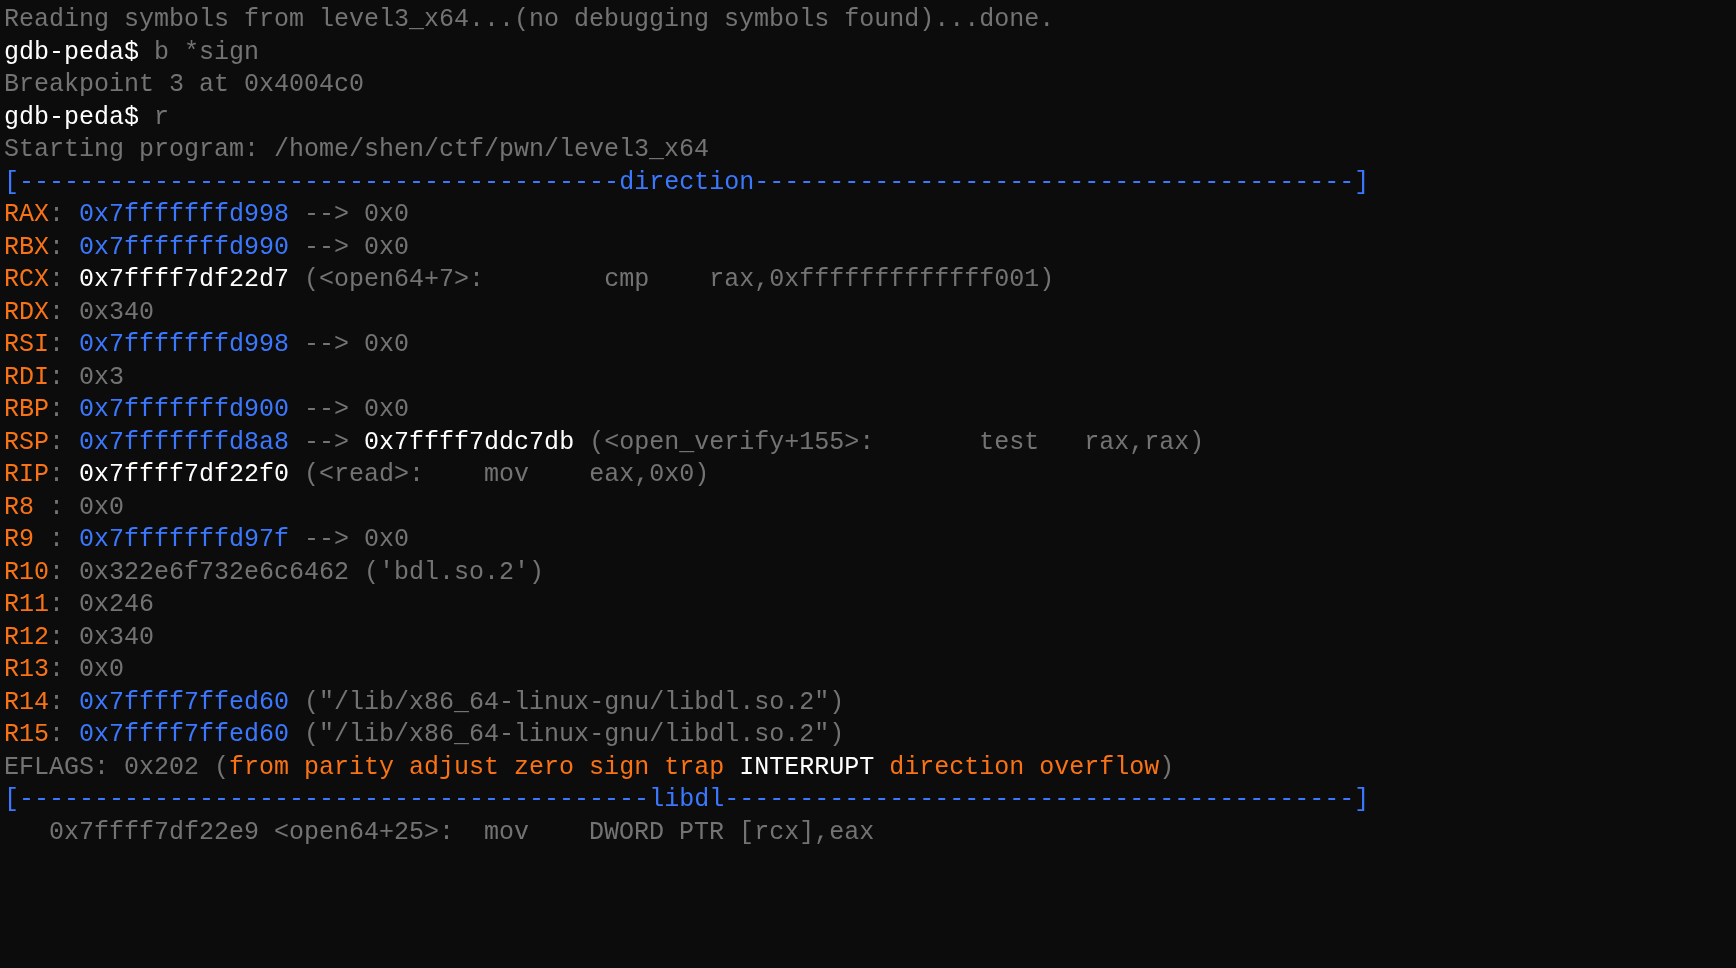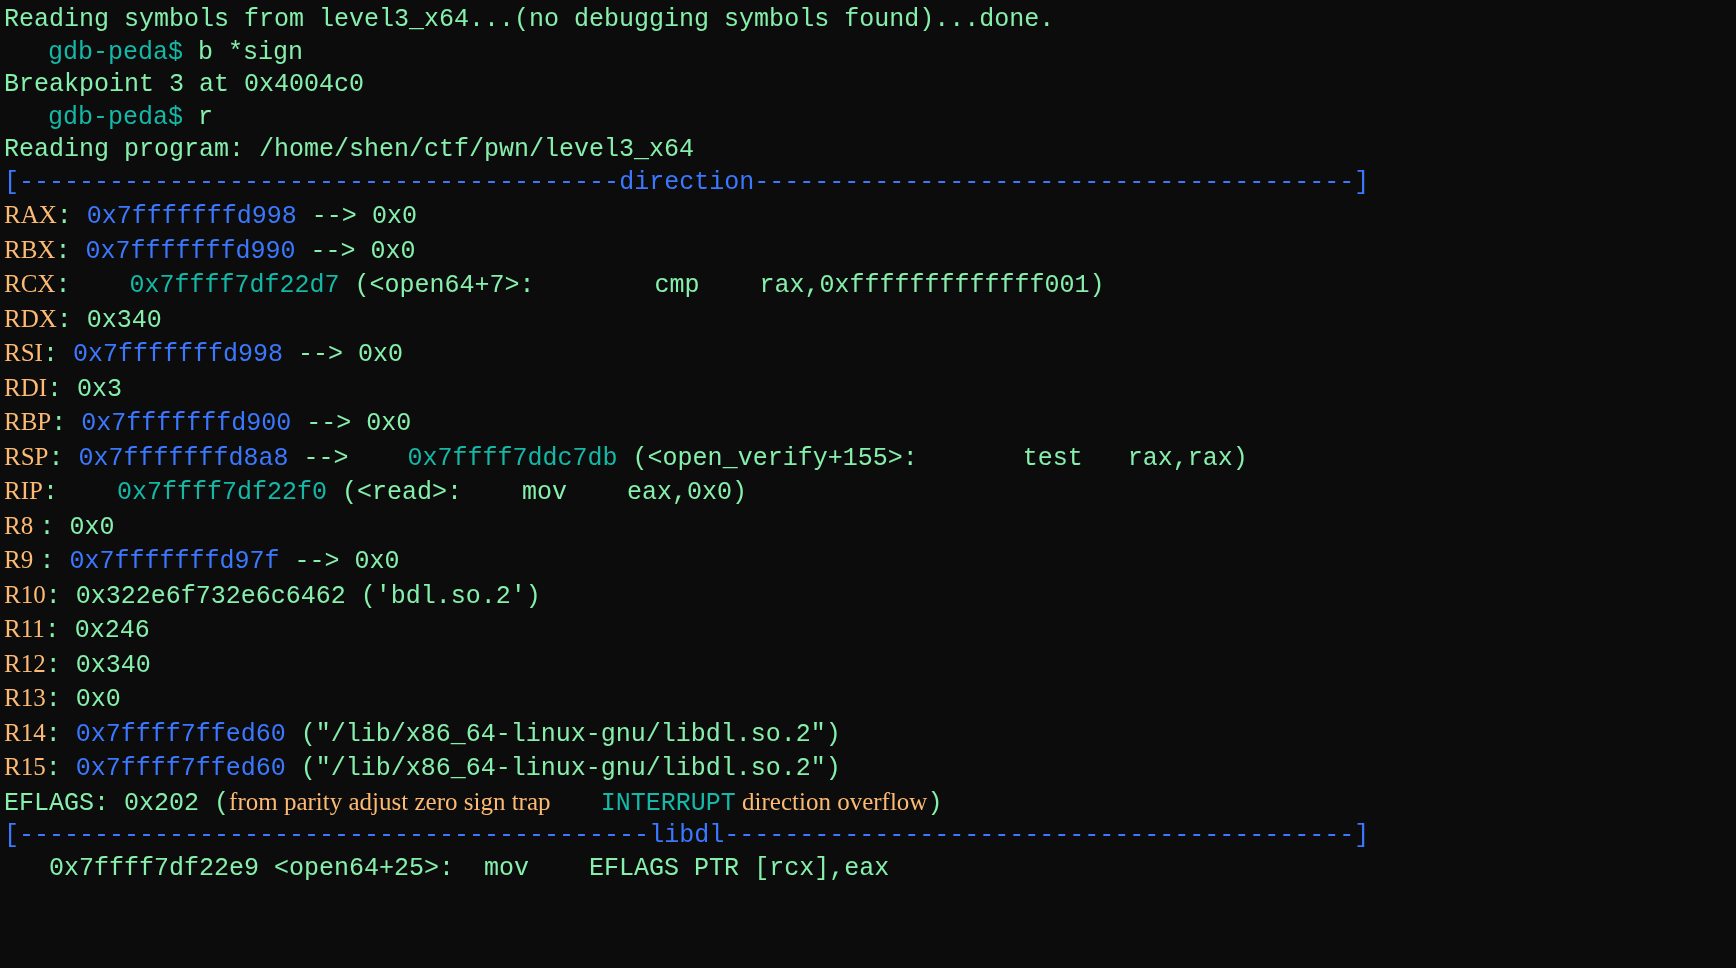--- a/index.html
+++ b/index.html
@@ -6,45 +6,45 @@
       margin: 0;
       padding: 4px;
       background: #0c0c0c;
       color: #ffffff;
       font-family: 'Consolas', 'Monaco', 'Courier New', monospace;
       font-size: 25px;
       line-height: 1.3;
       white-space: pre;
       overflow: hidden;
     }
-    .red { color: #14b8a6; margin-left: 44px; }
-    .green { color: #fdba74; font-family: Liberation Serif, serif; }
+    .red { color: #ffffff; }
+    .green { color: #f97316; }
     .blue { color: #3b78ff; }
-    .white { color: #86efac; }
+    .white { color: #737373; }
   </style>
 </head>
 <body><div><span class="white">Reading symbols from level3_x64...(no debugging symbols found)...done.</span>
 <span class="red">gdb-peda$</span><span class="white"> b *sign</span>
 <span class="white">Breakpoint 3 at 0x4004c0</span>
 <span class="red">gdb-peda$</span><span class="white"> r</span>
-<span class="white">Reading program: /home/shen/ctf/pwn/level3_x64</span>
+<span class="white">Starting program: /home/shen/ctf/pwn/level3_x64</span>
 <span class="blue"><span>[</span><span>----------------------------------------</span><span>direction</span><span>----------------------------------------</span><span>]</span></span>
 <span class="green">RAX</span><span class="white">: </span><span class="blue">0x7fffffffd998</span><span class="white"> --&gt; </span><span class="white">0x0</span>
 <span class="green">RBX</span><span class="white">: </span><span class="blue">0x7fffffffd990</span><span class="white"> --&gt; </span><span class="white">0x0</span>
 <span class="green">RCX</span><span class="white">: </span><span class="red">0x7ffff7df22d7</span><span class="white"> (&lt;open64+7&gt;:        cmp    rax,0xfffffffffffff001)</span>
 <span class="green">RDX</span><span class="white">: </span><span class="white">0x340</span>
 <span class="green">RSI</span><span class="white">: </span><span class="blue">0x7fffffffd998</span><span class="white"> --&gt; </span><span class="white">0x0</span>
 <span class="green">RDI</span><span class="white">: </span><span class="white">0x3</span>
 <span class="green">RBP</span><span class="white">: </span><span class="blue">0x7fffffffd900</span><span class="white"> --&gt; </span><span class="white">0x0</span>
 <span class="green">RSP</span><span class="white">: </span><span class="blue">0x7fffffffd8a8</span><span class="white"> --&gt; </span><span class="red">0x7ffff7ddc7db</span><span class="white"> (&lt;open_verify+155&gt;:       test   rax,rax)</span>
 <span class="green">RIP</span><span class="white">: </span><span class="red">0x7ffff7df22f0</span><span class="white"> (&lt;read&gt;:    mov    eax,0x0)</span>
 <span class="green">R8 </span><span class="white">: </span><span class="white">0x0</span>
 <span class="green">R9 </span><span class="white">: </span><span class="blue">0x7fffffffd97f</span><span class="white"> --&gt; </span><span class="white">0x0</span>
 <span class="green">R10</span><span class="white">: </span><span class="white">0x322e6f732e6c6462</span><span class="white"> ('bdl.so.2')</span>
 <span class="green">R11</span><span class="white">: </span><span class="white">0x246</span>
 <span class="green">R12</span><span class="white">: </span><span class="white">0x340</span>
 <span class="green">R13</span><span class="white">: </span><span class="white">0x0</span>
 <span class="green">R14</span><span class="white">: </span><span class="blue">0x7ffff7ffed60</span><span class="white"> ("/lib/x86_64-linux-gnu/libdl.so.2")</span>
 <span class="green">R15</span><span class="white">: </span><span class="blue">0x7ffff7ffed60</span><span class="white"> ("/lib/x86_64-linux-gnu/libdl.so.2")</span>
 <span class="white">EFLAGS</span><span class="white">: </span><span class="white">0x202</span><span class="white"> (</span><span class="green">from parity adjust zero sign trap </span><span class="red">INTERRUPT</span><span class="green"> direction overflow</span><span class="white">)</span>
 <span class="blue"><span>[</span><span>------------------------------------------</span><span>libdl</span><span>------------------------------------------</span><span>]</span></span>
-<span class="white">   0x7ffff7df22e9 &lt;open64+25&gt;:</span><span class="white">  mov    EFLAGS PTR [rcx],eax</span></div>
+<span class="white">   0x7ffff7df22e9 &lt;open64+25&gt;:</span><span class="white">  mov    DWORD PTR [rcx],eax</span></div>
 
 
 </body></html>

